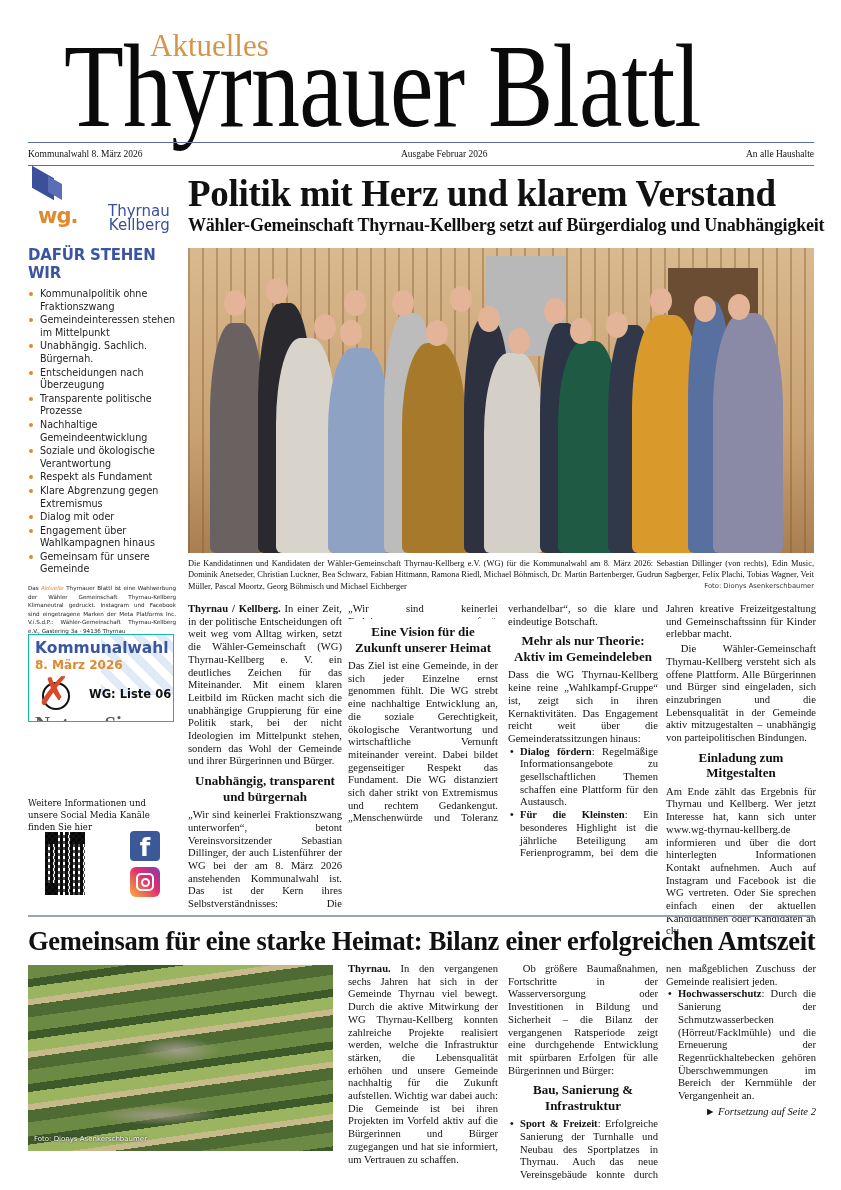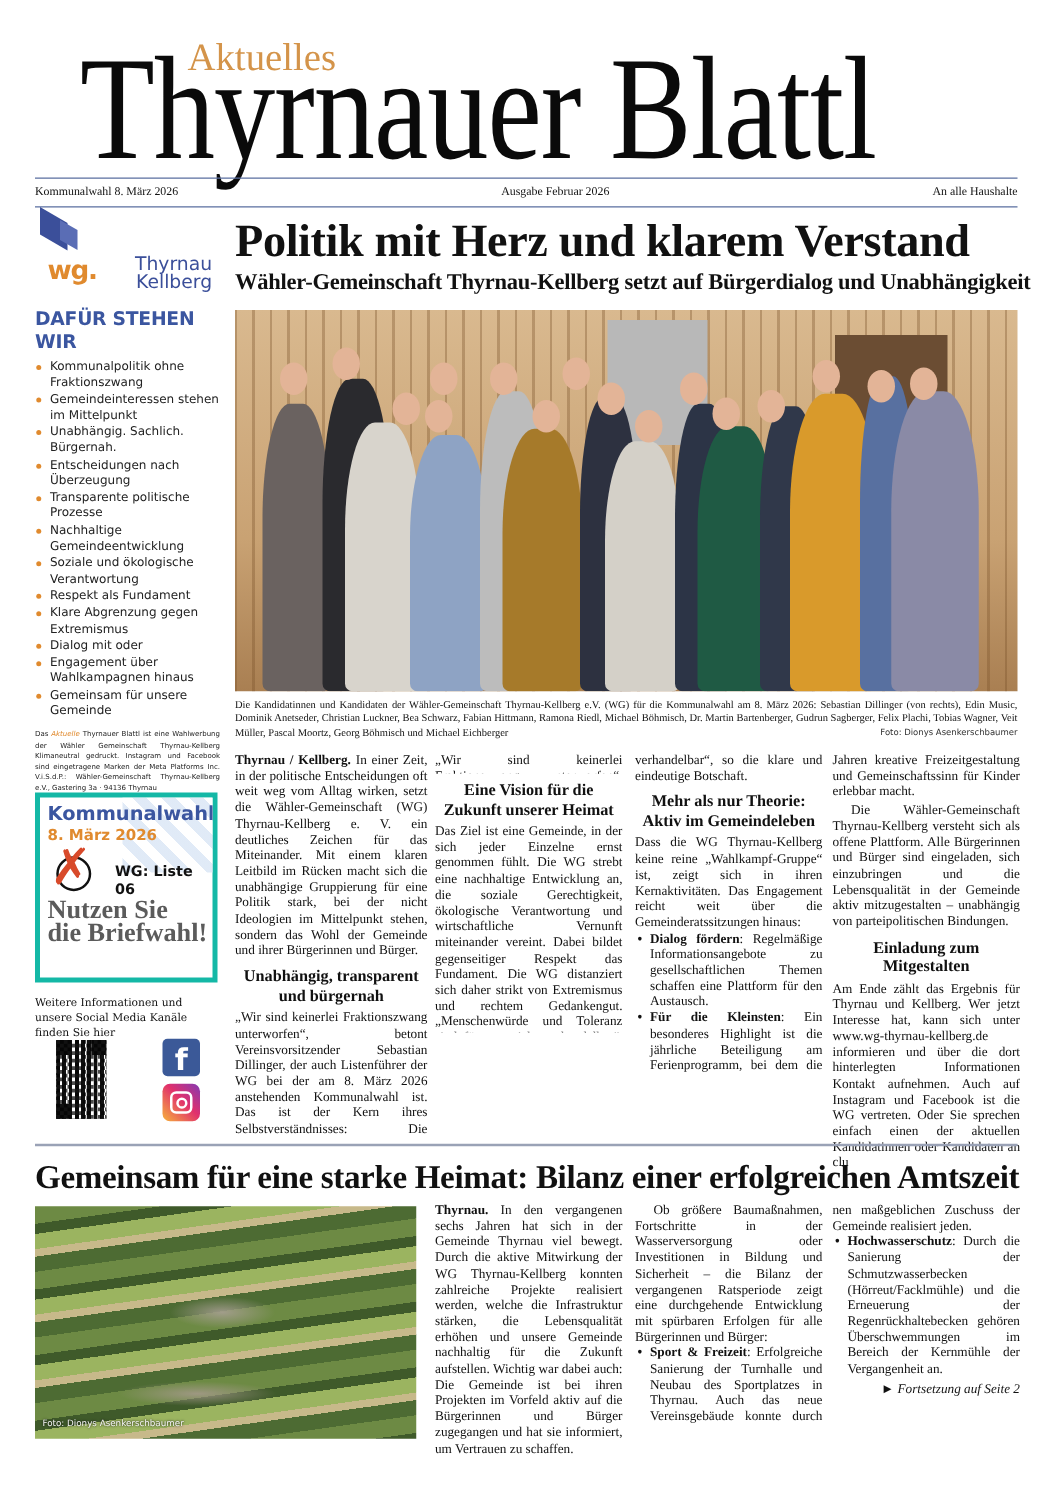--- a/index.html
+++ b/index.html
@@ -20,21 +20,21 @@
   .logo-flag2 { position: absolute; left: 20px; top: 8px; width: 14px; height: 16px; background: #5a6db5; transform: skewY(30deg); }
   .logo-wg { position: absolute; left: 10px; top: 26px; font-family: "DejaVu Sans", sans-serif; font-weight: bold; font-size: 21px; color: #e08a2e; letter-spacing: -1px; line-height: 36px; }
   .logo-name { position: absolute; left: 80px; top: 32px; font-family: "DejaVu Sans", sans-serif; font-size: 15px; line-height: 14px; color: #3b4f9a; text-align: right; }
   .side-head { font-family: "DejaVu Sans", sans-serif; font-weight: bold; font-size: 15px; color: #3b56a0; margin-top: 4px; letter-spacing: -0.2px; }
   .bullets { list-style: none; margin-top: 6px; }
   .bullets li { position: relative; padding-left: 12px; font-family: "DejaVu Sans", sans-serif; font-size: 9.6px; line-height: 12.6px; margin-bottom: 1px; color: #222; }
   .bullets li::before { content: ""; position: absolute; left: 1px; top: 4px; width: 4px; height: 4px; border-radius: 50%; background: #e08a2e; }
   .imprint { font-family: "DejaVu Sans", sans-serif; font-size: 5.6px; line-height: 8.6px; text-align: justify; margin-top: 8px; color: #222; }
   .imprint .hl { color: #e08a2e; font-style: italic; }
 
-  .vote-box { position: absolute; left: 28px; top: 634px; width: 146px; height: 152px; border: 4px solid #14b8a6; overflow: hidden; background: #fff; }
+  .vote-box { position: absolute; left: 28px; top: 634px; width: 146px; height: 88px; border: 1px solid #14b8a6; overflow: hidden; background: #fff; }
   .vote-flag { position: absolute; right: -8px; top: 0; width: 80px; height: 60px; background: repeating-linear-gradient(45deg, #dde8f6 0 8px, #fff 8px 16px); opacity: .9; }
   .vote-t1 { position: absolute; left: 6px; top: 4px; font-family: "DejaVu Sans", sans-serif; font-weight: bold; font-size: 15.5px; color: #3b56a0; }
   .vote-t2 { position: absolute; left: 6px; top: 23px; font-family: "DejaVu Sans", sans-serif; font-weight: bold; font-size: 12px; color: #e08a2e; }
   .vote-circle { position: absolute; left: 13px; top: 47px; width: 28px; height: 28px; border: 2px solid #111; border-radius: 50%; }
   .vote-x { position: absolute; left: 8px; top: 34px; font-family: "DejaVu Sans", sans-serif; font-weight: bold; font-size: 40px; color: #d84a2a; line-height: 44px; }
   .vote-list { position: absolute; left: 60px; top: 52px; font-family: "DejaVu Sans", sans-serif; font-weight: bold; font-size: 11.5px; color: #111; }
   .vote-cta { position: absolute; left: 6px; top: 80px; font-family: Liberation Serif, serif; font-weight: bold; font-size: 21px; line-height: 19px; color: #5b5b5b; }
 
   .social-text { position: absolute; left: 28px; top: 797px; width: 150px; font-family: "DejaVu Serif", serif; font-size: 8.6px; line-height: 12px; }
   .qr { position: absolute; left: 45px; top: 832px; width: 40px; height: 63px; background:
@@ -228,20 +228,21 @@
 
 <div class="aerial">
   <div class="aerial-credit">Foto: Dionys Asenkerschbaumer</div>
 </div>
 
 <div class="col b1">
   <p><b>Thyrnau.</b><span> In den vergangenen sechs Jahren hat sich in der Gemeinde Thyrnau viel bewegt. Durch die aktive Mitwirkung der WG Thyrnau-Kellberg konnten zahlreiche Projekte realisiert werden, welche die Infrastruktur stärken, die Lebensqualität erhöhen und unsere Gemeinde nachhaltig für die Zukunft aufstellen. Wichtig war dabei auch: Die Gemeinde ist bei ihren Projekten im Vorfeld aktiv auf die Bürgerinnen und Bürger zugegangen und hat sie informiert, um Vertrauen zu schaffen.</span></p>
 </div>
 <div class="col b2">
   <p class="indent" style="margin-top:0">Ob größere Baumaßnahmen, Fortschritte in der Wasserversorgung oder Investitionen in Bildung und Sicherheit – die Bilanz der vergangenen Ratsperiode zeigt eine durchgehende Entwicklung mit spürbaren Erfolgen für alle Bürgerinnen und Bürger:</p>
+  <h3>Bau, Sanierung &amp; Infrastruktur</h3>
   <ul>
     <li style="height:63px;overflow:hidden"><b>Sport &amp; Freizeit</b><span>: Erfolgreiche Sanierung der Turnhalle und Neubau des Sportplatzes in Thyrnau. Auch das neue Vereinsgebäude konnte durch einen maßgeblichen Zuschuss der Gemeinde realisiert werden.</span></li>
   </ul>
 </div>
 <div class="col b3">
   <p>nen maßgeblichen Zuschuss der Gemeinde realisiert jeden.</p>
   <ul>
     <li><b>Hochwasserschutz</b><span>: Durch die Sanierung der Schmutzwasserbecken (Hörreut/Facklmühle) und die Erneuerung der Regenrückhaltebecken gehören Überschwemmungen im Bereich der Kernmühle der Vergangenheit an.</span></li>
   </ul>
   <p class="cont">► Fortsetzung auf Seite 2</p>

